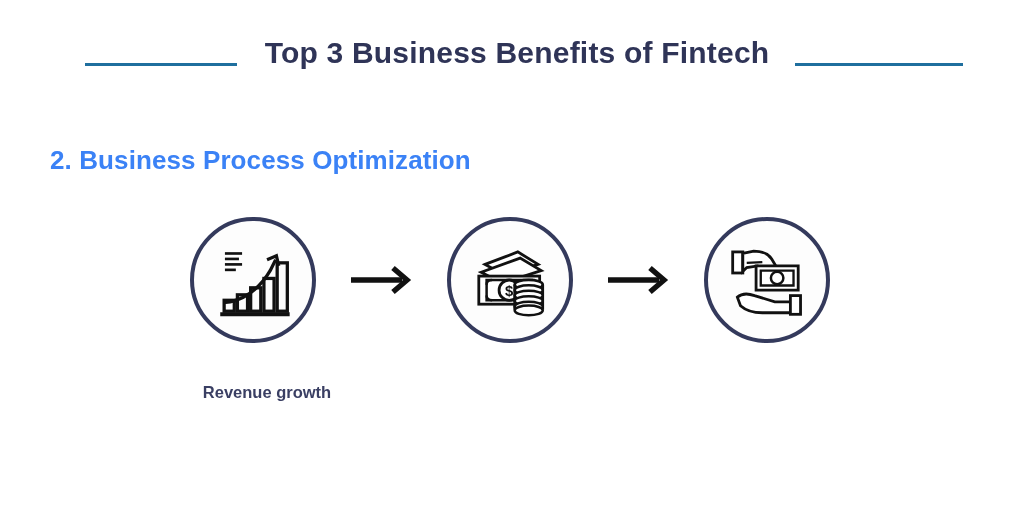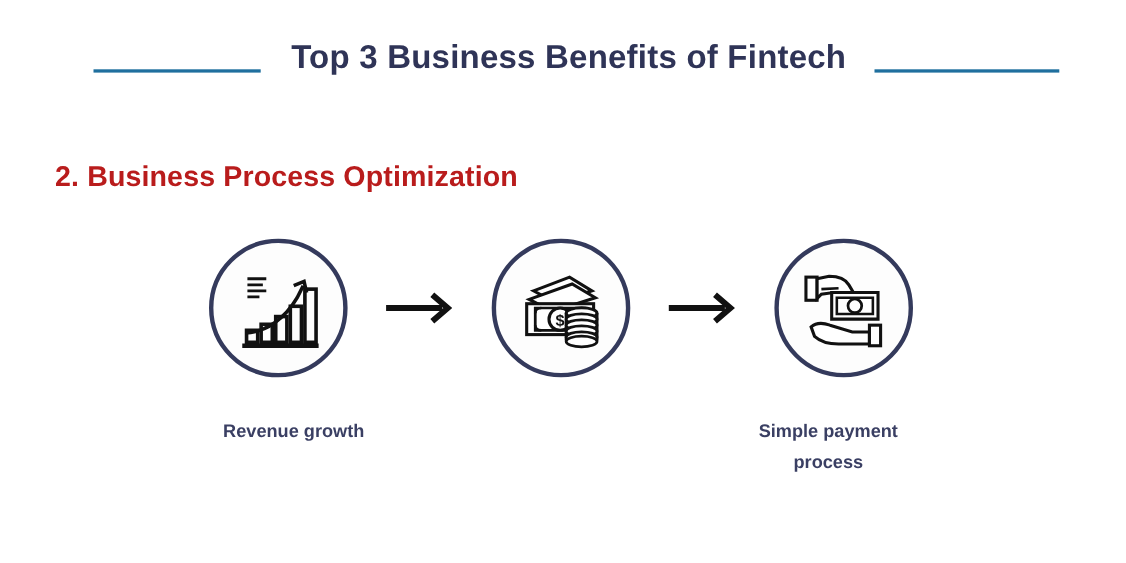--- a/index.html
+++ b/index.html
@@ -44,21 +44,21 @@
     line-height: 1;
   }
 
   
   .section-heading {
     position: absolute;
     left: 50px;
     top: 145px;
     font-size: 26px;
     font-weight: bold;
-    color: #b91c1c;
+    color: #3b82f6;
     letter-spacing: 0.1px;
     white-space: nowrap;
   }
 
   
   .flow {
     position: absolute;
     left: 190px;
     top: 205px;
     width: 640px;
@@ -211,18 +211,14 @@
 
 </div>
 
 <div class="captions">
 
   <div class="caption cap-1">
     <span class="cap-line">Revenue growth</span>
   </div>
 
 
-  <div class="caption cap-3">
-    <span class="cap-line">Simple payment</span>
-    <span class="cap-line">process</span>
-  </div>
 
 </div>
 
 </body></html>

